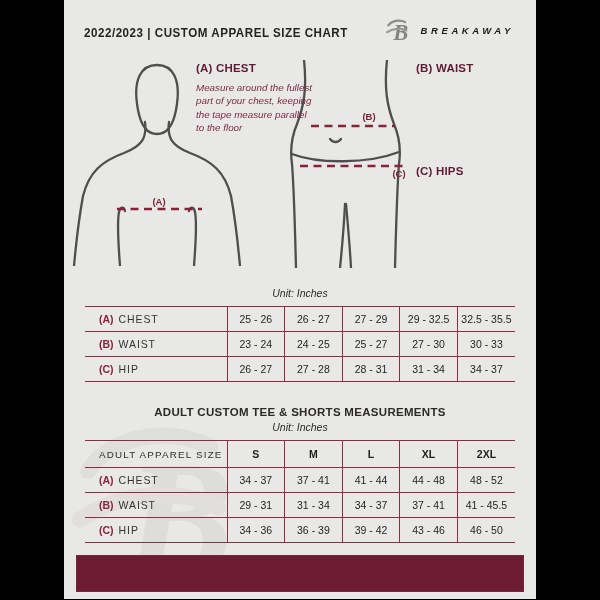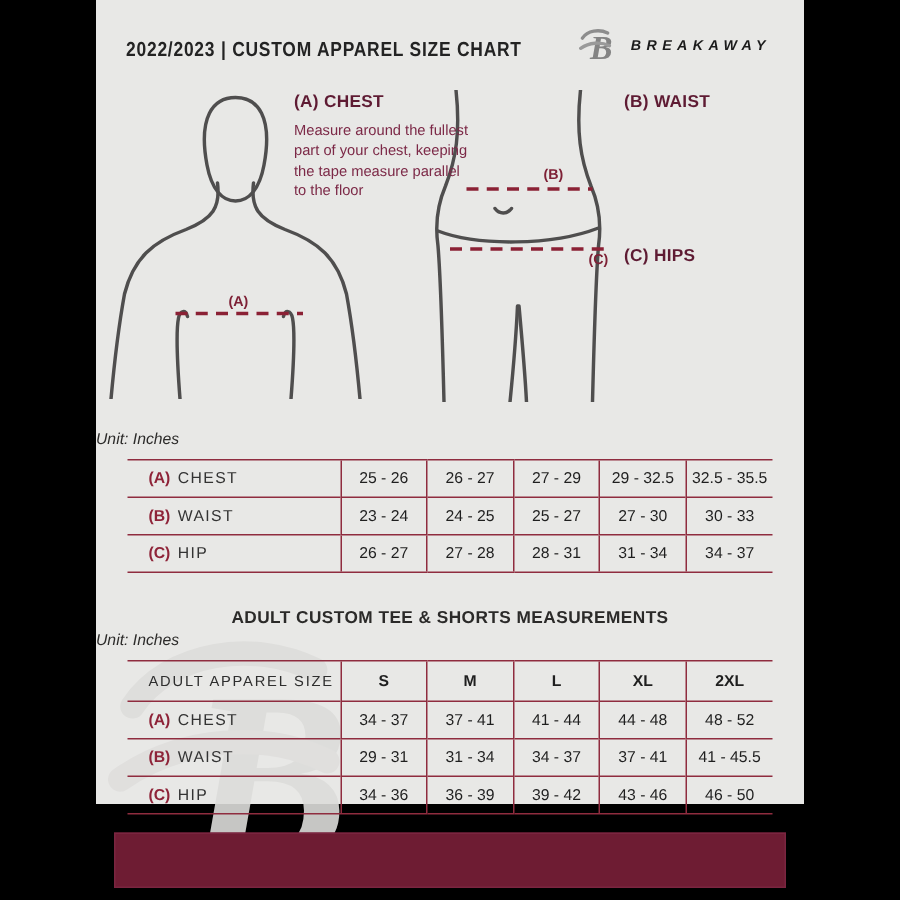--- a/index.html
+++ b/index.html
@@ -1,18 +1,18 @@
 <!DOCTYPE html>
 <html><head>
 <meta charset="utf-8">
 <style>
   html,body{margin:0;padding:0;background:#222;}
   .canvas{position:relative;width:600px;height:600px;background:#000;overflow:hidden;
           font-family:"Liberation Sans",sans-serif;-webkit-font-smoothing:antialiased;}
-  .page{position:absolute;left:64px;top:0;width:472px;height:536px;background:#e8e8e6;}
+  .page{position:absolute;left:64px;top:0;width:472px;height:599px;background:#e8e8e6;}
 
   
   .doc-title{position:absolute;left:20px;top:25px;font-size:13.5px;font-weight:bold;
              color:#232323;letter-spacing:.6px;white-space:nowrap;
              transform:scaleX(.86);transform-origin:left center;}
   .brand{position:absolute;right:22px;top:17px;display:flex;align-items:center;gap:8px;}
   .brand-name{font-size:9.5px;font-weight:bold;letter-spacing:3.6px;color:#1b1b1b;font-style:italic;}
 
   
   .fig{position:absolute;}
@@ -24,26 +24,26 @@
   .marker-a{left:82px;top:196px;}
   .marker-b{left:292px;top:111px;}
   .marker-c{left:322px;top:168px;}
 
   
   .note{position:absolute;}
   .note-a{left:132px;top:62px;width:118px;}
   .note-b{left:352px;top:62px;width:114px;}
   .note-c{left:352px;top:165px;width:114px;}
   .note h3{margin:0 0 7px 0;font-size:11.5px;font-weight:bold;color:#5e1b33;letter-spacing:.2px;}
-  .note p{margin:0;font-size:9.8px;color:#7c2947;line-height:1.36;white-space:pre-line;}
+  .note p{margin:0;font-size:9.8px;font-style:italic;color:#7c2947;line-height:1.36;white-space:pre-line;}
 
   
   .sec-title{position:absolute;left:0;width:472px;text-align:center;font-size:11.5px;
              font-weight:bold;color:#2b2a29;letter-spacing:.3px;}
-  .sec-unit{position:absolute;left:0;width:472px;text-align:left;font-size:10.5px;
+  .sec-unit{position:absolute;left:0;width:472px;text-align:center;font-size:10.5px;
             font-style:italic;color:#2c2b2a;}
   .youth-title{top:272px;} .youth-unit{top:287px;}
   .adult-title{top:406px;} .adult-unit{top:421px;}
 
   
   .size-table{position:absolute;left:21px;width:430px;border-collapse:collapse;table-layout:fixed;}
   .youth-table{top:306px;} .adult-table{top:440px;}
   .size-table col.c-label{width:142px;}
   .size-table td{border-top:1.5px solid #8f2c3f;height:24px;padding:0;text-align:center;
                  font-size:10.5px;color:#1f1f1f;}

